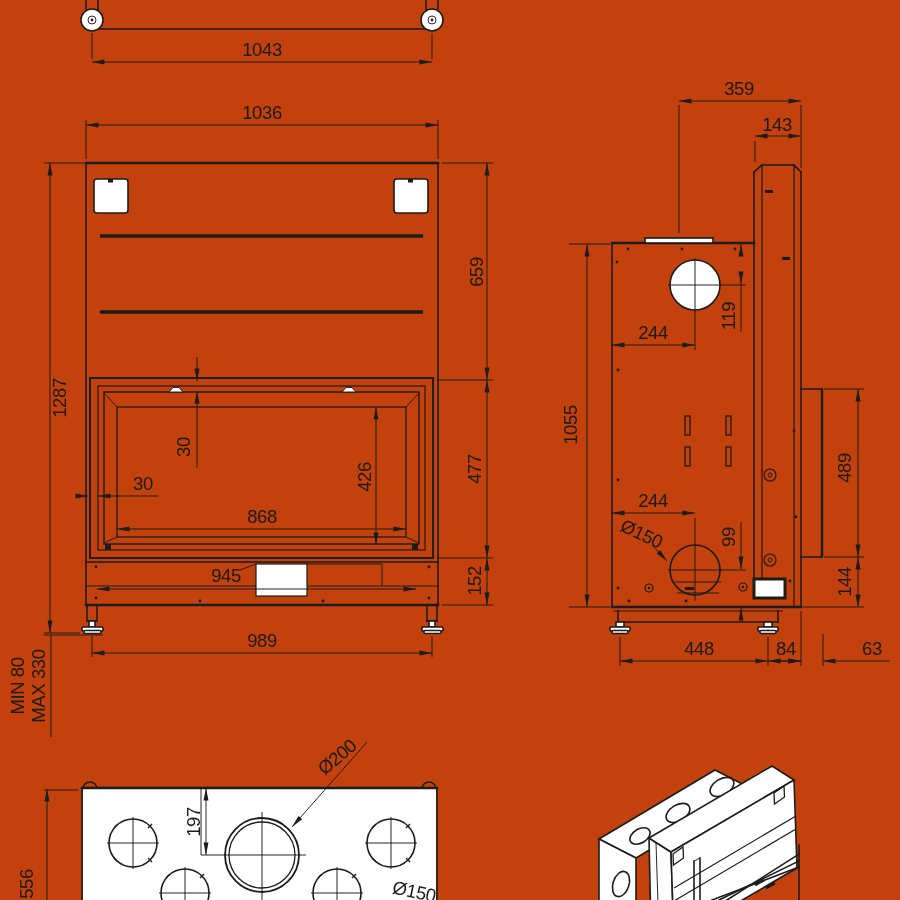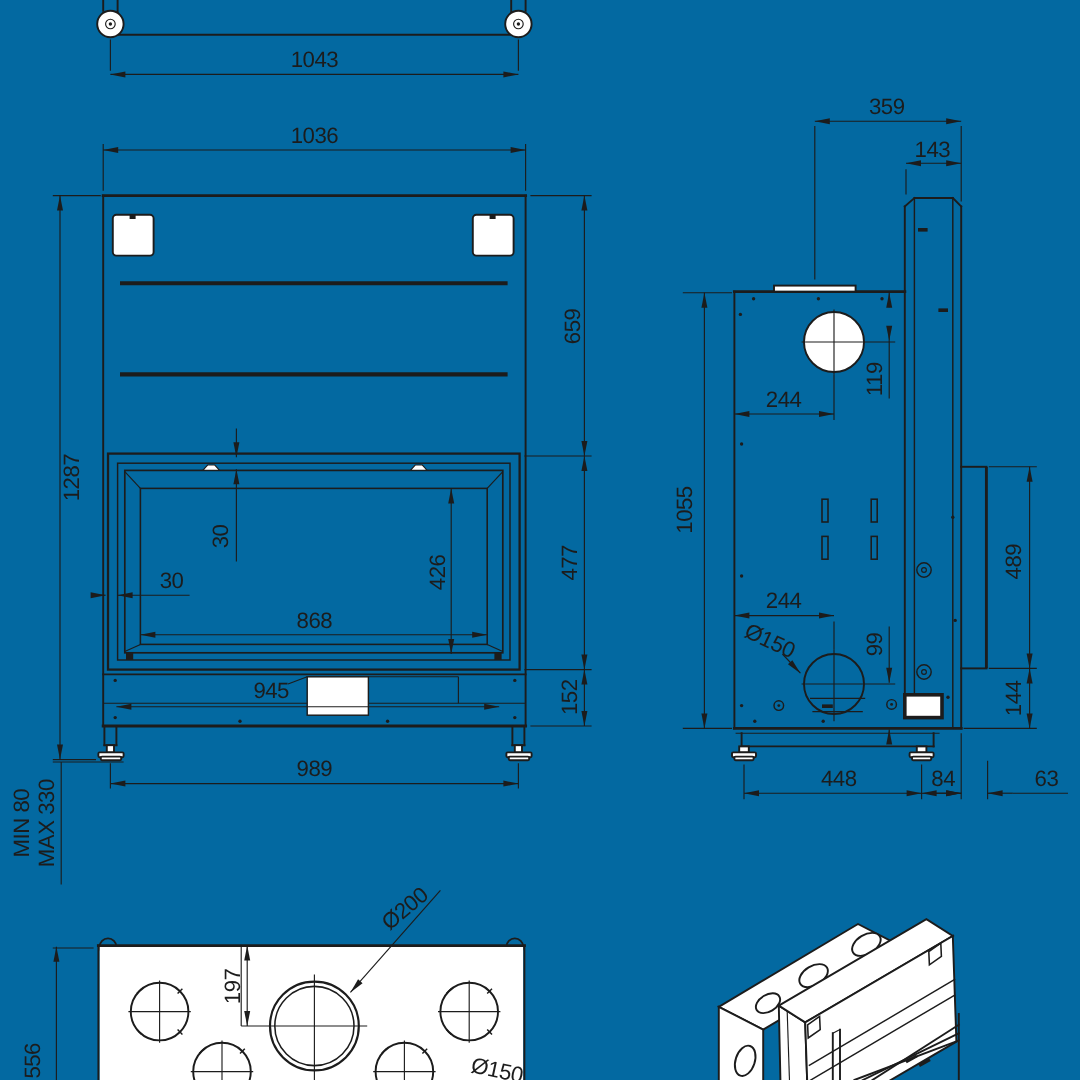--- a/index.html
+++ b/index.html
@@ -1,16 +1,16 @@
 <!DOCTYPE html>
 <html><head>
 <meta charset="utf-8">
 <style>
   html,body{margin:0;padding:0;background:#ffffff;width:900px;height:900px;overflow:hidden}
-  #stage{width:900px;height:900px;position:relative;background:#0369a1}
+  #stage{width:900px;height:900px;position:relative;background:#c2410c}
   svg{display:block}
   .o{stroke:#1c1c1c;stroke-width:1.6;fill:none;stroke-linecap:square}
   .h{stroke:#1c1c1c;stroke-width:2.4;fill:none;stroke-linecap:square}
   .t{stroke:#1c1c1c;stroke-width:0.95;fill:none;stroke-linecap:butt}
   .t2{stroke:#1c1c1c;stroke-width:1.2;fill:none}
   .k{stroke:#1c1c1c;stroke-width:3.4;fill:none}
   .f{fill:#1c1c1c;stroke:none}
   .w{fill:#ffffff}
   .bx{stroke:#1c1c1c;stroke-width:3;fill:#ffffff}
   .dim{font-family:"Liberation Sans",sans-serif;font-size:18.5px;fill:#1c1c1c;text-anchor:middle;letter-spacing:-0.4px}

